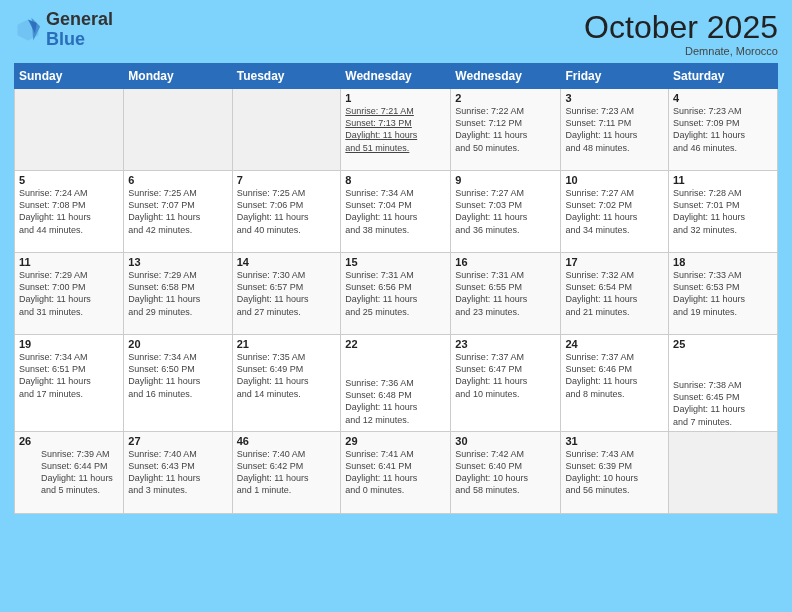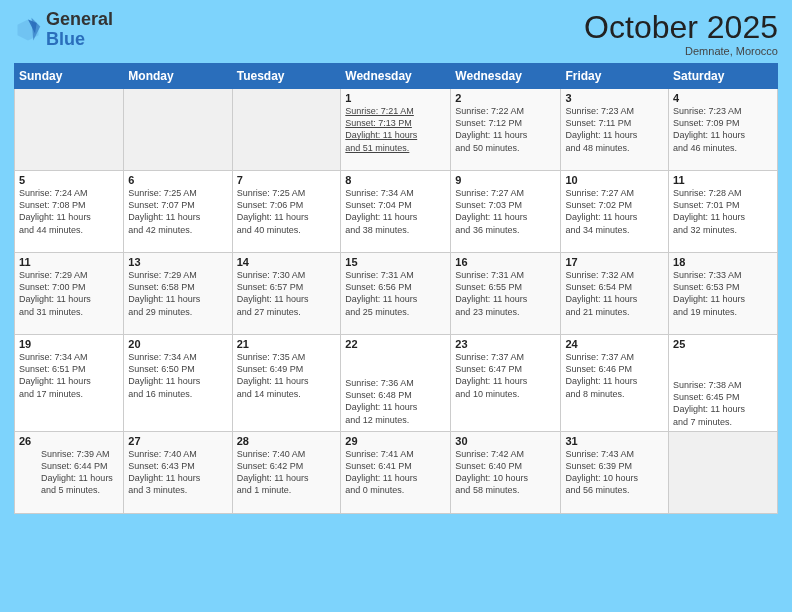--- a/index.html
+++ b/index.html
@@ -336,21 +336,21 @@
 and 5 minutes.</div>
           </td>
           <td>
             <span class="day-num">27</span>
             <div class="day-info" style="white-space: pre-line;">Sunrise: 7:40 AM
 Sunset: 6:43 PM
 Daylight: 11 hours
 and 3 minutes.</div>
           </td>
           <td>
-            <span class="day-num">28</span>
+            <span class="day-num">46</span>
             <div class="day-info" style="white-space: pre-line;">Sunrise: 7:40 AM
 Sunset: 6:42 PM
 Daylight: 11 hours
 and 1 minute.</div>
           </td>
           <td>
             <span class="day-num">29</span>
             <div class="day-info" style="white-space: pre-line;">Sunrise: 7:41 AM
 Sunset: 6:41 PM
 Daylight: 11 hours

